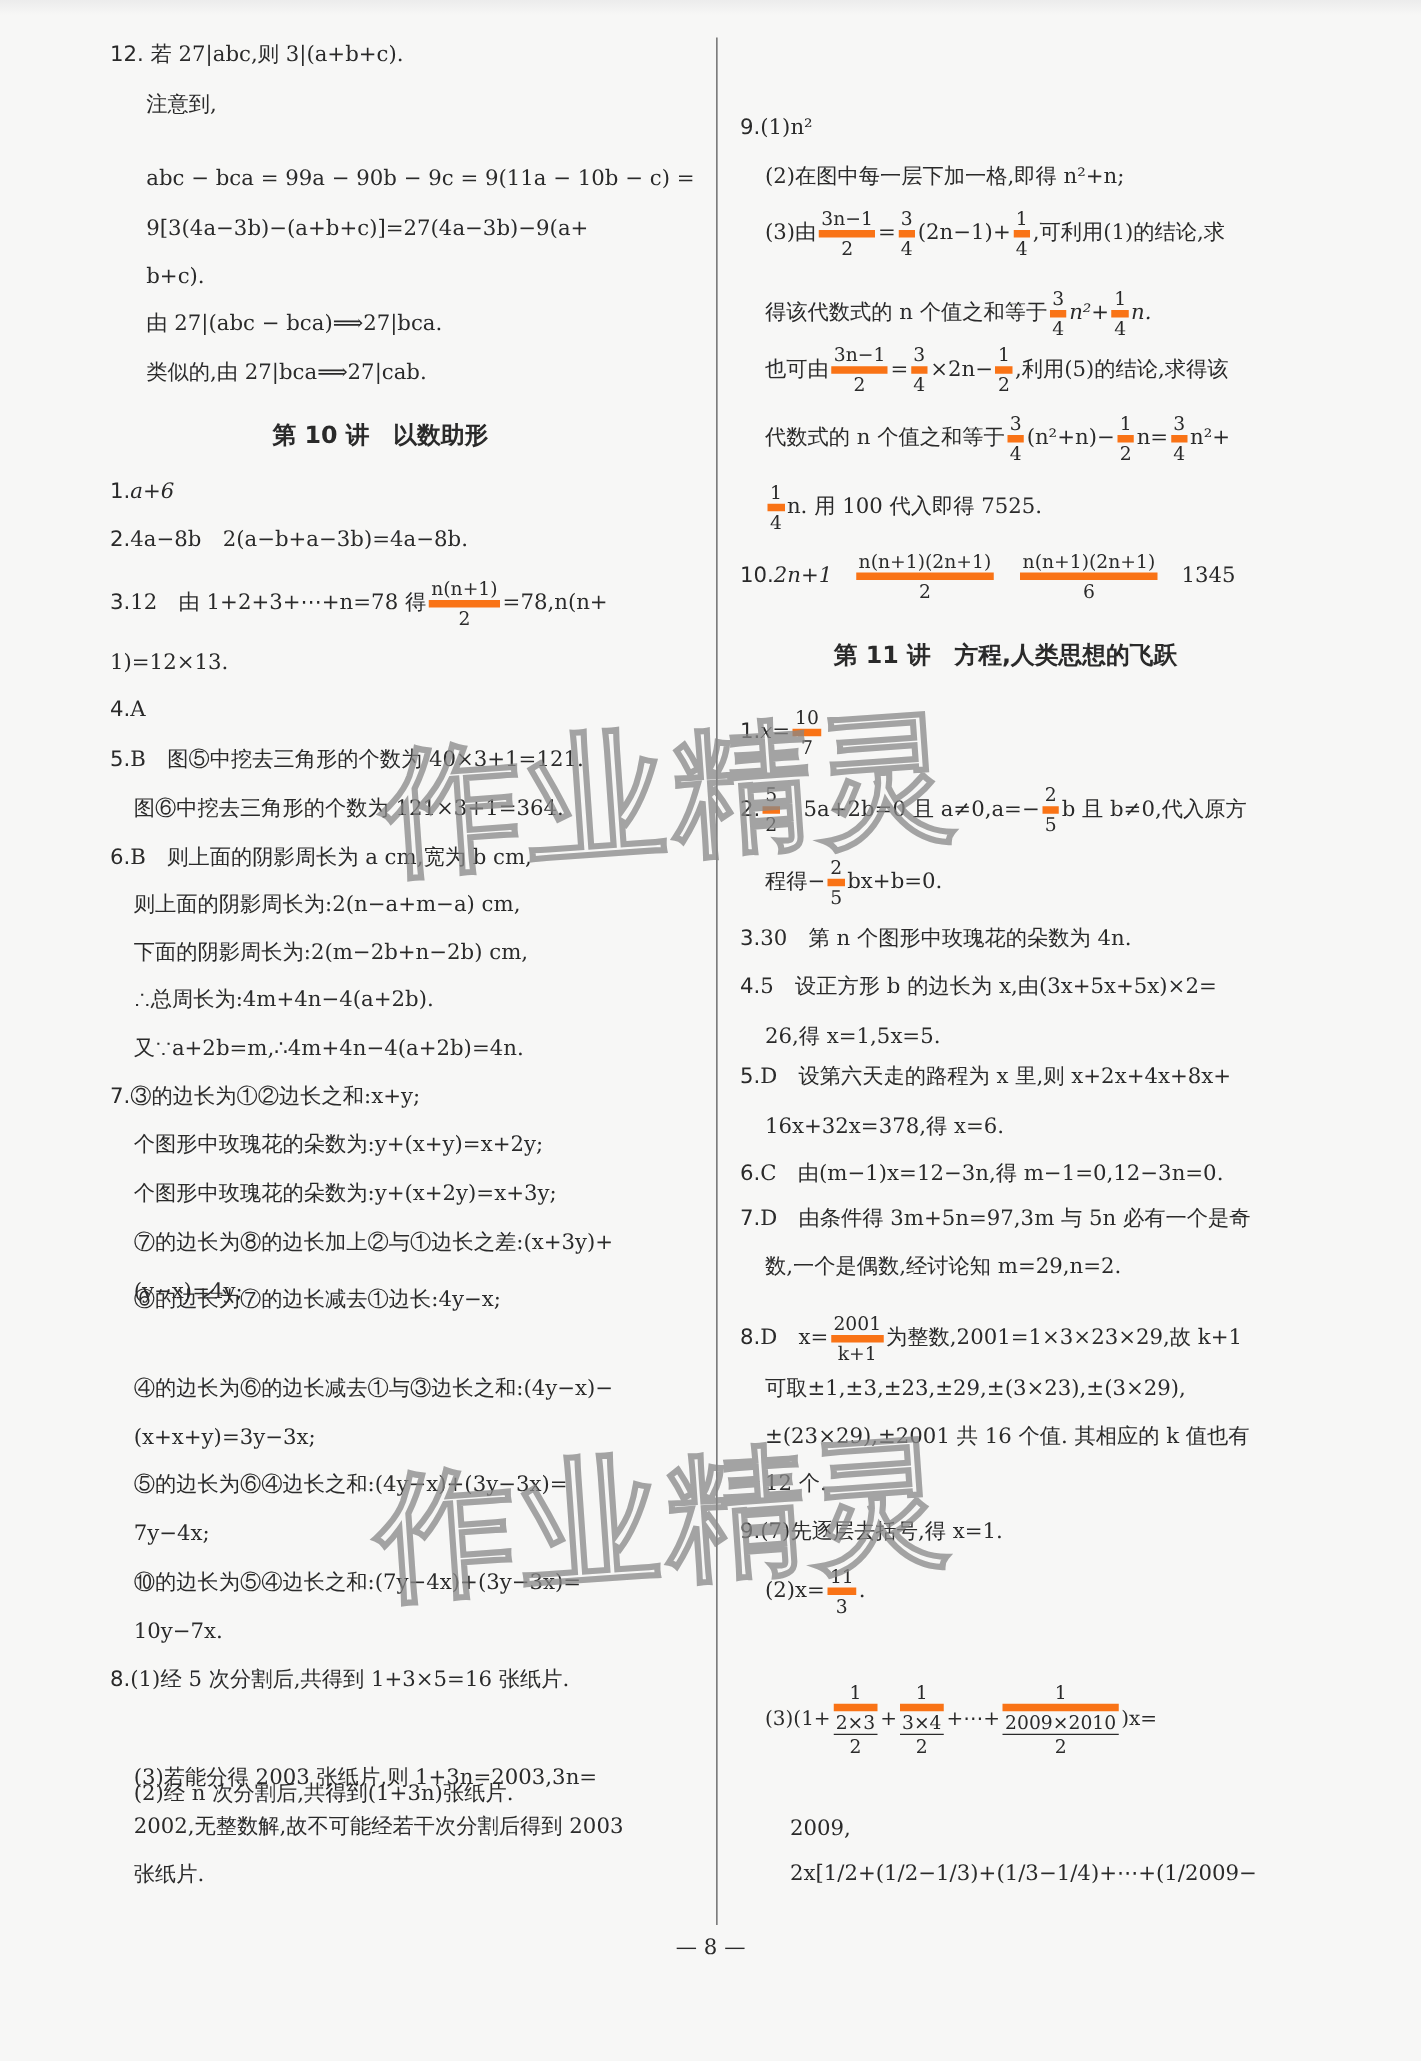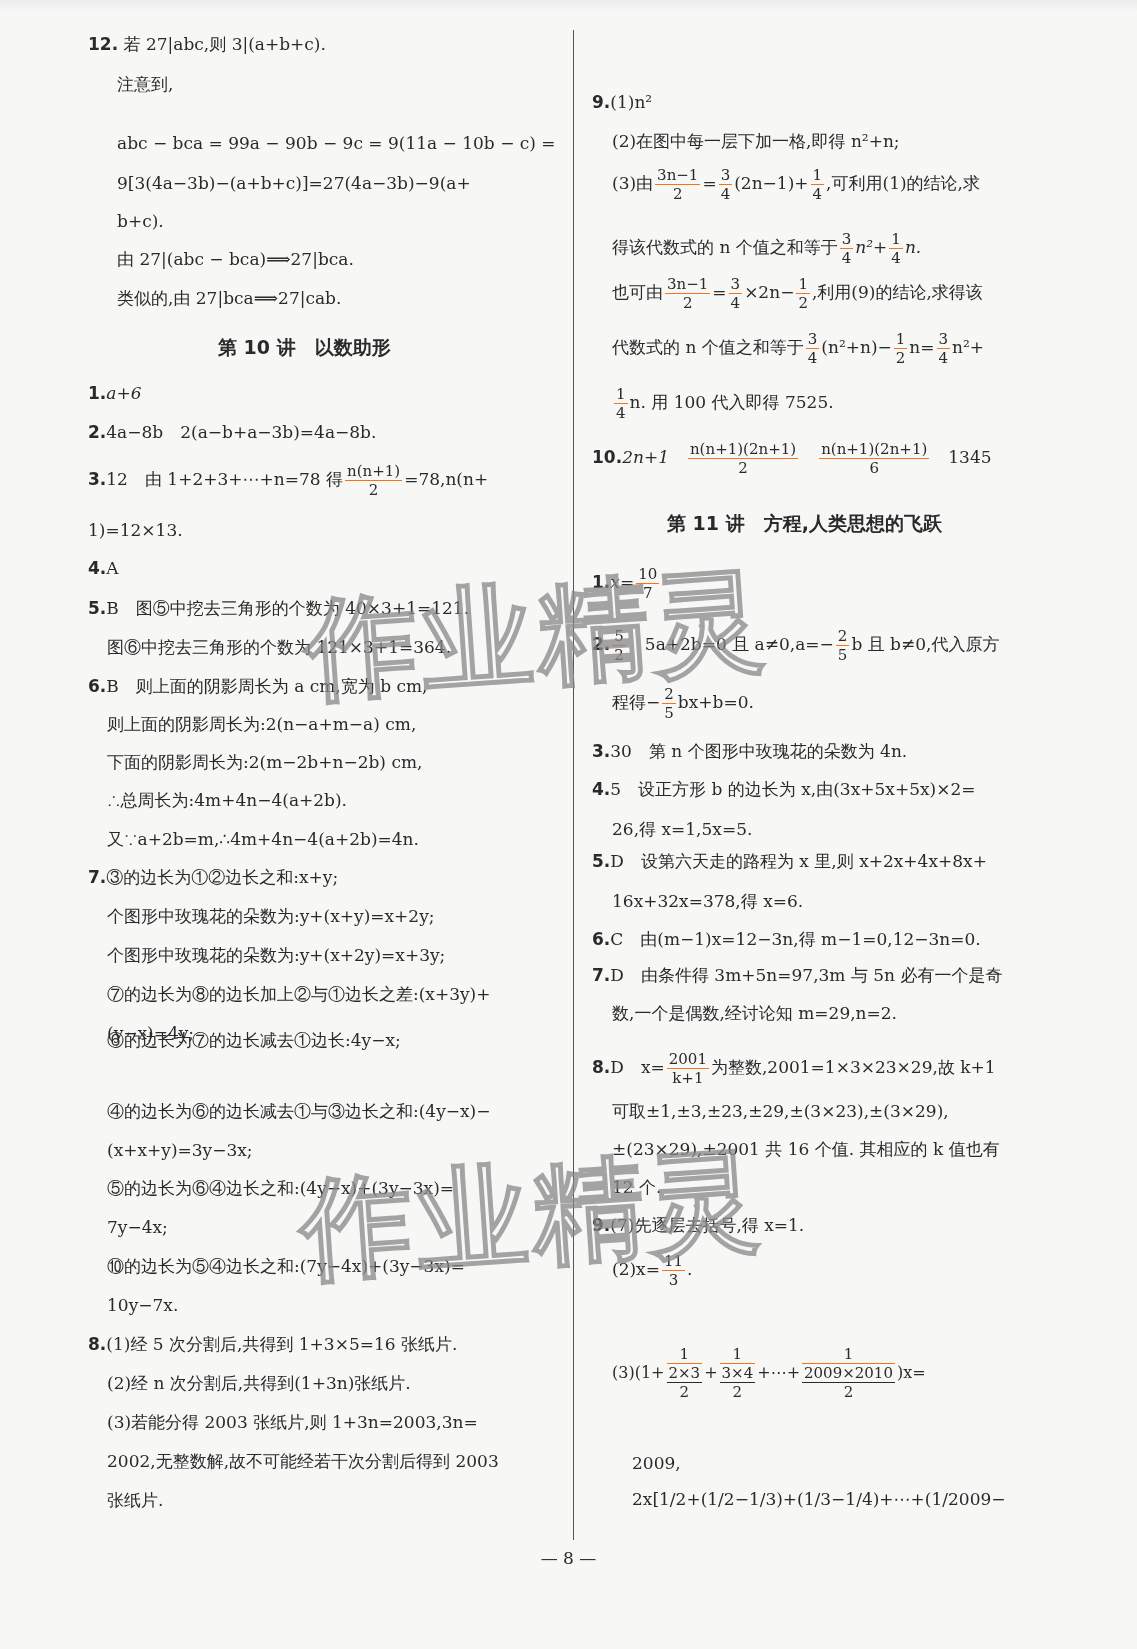--- a/index.html
+++ b/index.html
@@ -8,25 +8,25 @@
     background: #f7f7f6;
     font-family: "DejaVu Serif", "Liberation Serif", serif;
     color: #2a2a2a;
   }
   .page-edge { position: absolute; left: 0; top: 0; width: 1137px; height: 12px; background: linear-gradient(#ececec, #f7f7f6); }
   .col { position: absolute; top: 0; }
   .col-left { left: 88px; width: 470px; }
   .col-right { left: 592px; width: 495px; }
   .divider { position: absolute; left: 573px; top: 30px; width: 1px; height: 1510px; background: #555; }
   .line { position: absolute; white-space: nowrap; font-size: 17px; line-height: 22px; }
-  .num { font-family: "DejaVu Sans", "Liberation Sans", sans-serif; font-weight: bold; text-align: right; }
+  .num { font-family: "DejaVu Sans", "Liberation Sans", sans-serif; font-weight: normal; text-align: right; }
   .i { font-style: italic; }
   .heading { position: absolute; font-family: "DejaVu Sans", "Liberation Sans", sans-serif; font-weight: bold; font-size: 19px; white-space: nowrap; }
   .frac { display: inline-block; vertical-align: middle; text-align: center; margin: 0 2px; font-size: 15px; line-height: 18px; }
-  .frac .top { display: block; border-bottom: 1px solid #f97316; padding: 0 2px; }
+  .frac .top { display: block; border-bottom: 6px solid #f97316; padding: 0 2px; }
   .frac .bot { display: block; padding: 0 2px; }
   .footer { position: absolute; left: 0; width: 1137px; top: 1548px; text-align: center; font-size: 17px; }
   .watermark { position: absolute; font-family: "DejaVu Sans", sans-serif; font-weight: bold; font-size: 112px; color: transparent; -webkit-text-stroke: 1.4px #888; letter-spacing: 4px; transform: rotate(-4deg); opacity: 0.75; pointer-events: none; }
 </style>
 </head>
 <body>
 
 <div class="page-edge"></div>
 <div class="divider"></div>
 
@@ -61,32 +61,32 @@
   <div class="line" style="top:1022px;left:19px">(y−x)=4y;</div>
   <div class="line" style="top:1029px;left:19px">⑥的边长为⑦的边长减去①边长:4y−x;</div>
   <div class="line" style="top:1100px;left:19px">④的边长为⑥的边长减去①与③边长之和:(4y−x)−</div>
   <div class="line" style="top:1139px;left:19px">(x+x+y)=3y−3x;</div>
   <div class="line" style="top:1177px;left:19px">⑤的边长为⑥④边长之和:(4y−x)+(3y−3x)=</div>
   <div class="line" style="top:1216px;left:19px">7y−4x;</div>
   <div class="line" style="top:1255px;left:19px">⑩的边长为⑤④边长之和:(7y−4x)+(3y−3x)=</div>
   <div class="line" style="top:1294px;left:19px">10y−7x.</div>
 
   <div class="line" style="top:1333px;left:0"><span class="num">8.</span><span>(1)经 5 次分割后,共得到 1+3×5=16 张纸片.</span></div>
-  <div class="line" style="top:1372px;left:19px">(2)经 n 次分割后,共得到(1+3n)张纸片.</div>
+  <div class="line" style="top:1424px;left:19px">(2)经 n 次分割后,共得到(1+3n)张纸片.</div>
   <div class="line" style="top:1411px;left:19px">(3)若能分得 2003 张纸片,则 1+3n=2003,3n=</div>
   <div class="line" style="top:1450px;left:19px">2002,无整数解,故不可能经若干次分割后得到 2003</div>
   <div class="line" style="top:1489px;left:19px">张纸片.</div>
 </div>
 
 <div class="col col-right">
   <div class="line" style="top:91px;left:0"><span class="num">9.</span><span>(1)n²</span></div>
   <div class="line" style="top:130px;left:20px">(2)在图中每一层下加一格,即得 n²+n;</div>
   <div class="line" style="top:166px;left:20px"><span>(3)由</span><span class="frac"><span class="top">3n−1</span><span class="bot">2</span></span><span>=</span><span class="frac"><span class="top">3</span><span class="bot">4</span></span><span>(2n−1)+</span><span class="frac"><span class="top">1</span><span class="bot">4</span></span><span>,可利用(1)的结论,求</span></div>
   <div class="line" style="top:230px;left:20px"><span>得该代数式的 n 个值之和等于</span><span class="frac"><span class="top">3</span><span class="bot">4</span></span><span class="i">n²+</span><span class="frac"><span class="top">1</span><span class="bot">4</span></span><span class="i">n.</span></div>
-  <div class="line" style="top:275px;left:20px"><span>也可由</span><span class="frac"><span class="top">3n−1</span><span class="bot">2</span></span>=<span class="frac"><span class="top">3</span><span class="bot">4</span></span><span>×2n−</span><span class="frac"><span class="top">1</span><span class="bot">2</span></span><span>,利用(9)的结论,求得该</span></div>
+  <div class="line" style="top:275px;left:20px"><span>也可由</span><span class="frac"><span class="top">3n−1</span><span class="bot">2</span></span>=<span class="frac"><span class="top">3</span><span class="bot">4</span></span><span>×2n−</span><span class="frac"><span class="top">1</span><span class="bot">2</span></span><span>,利用(5)的结论,求得该</span></div>
   <div class="line" style="top:330px;left:20px"><span>代数式的 n 个值之和等于</span><span class="frac"><span class="top">3</span><span class="bot">4</span></span><span>(n²+n)−</span><span class="frac"><span class="top">1</span><span class="bot">2</span></span><span>n=</span><span class="frac"><span class="top">3</span><span class="bot">4</span></span><span>n²+</span></div>
   <div class="line" style="top:385px;left:20px"><span class="frac"><span class="top">1</span><span class="bot">4</span></span><span>n. 用 100 代入即得 7525.</span></div>
 
   <div class="line" style="top:440px;left:0"><span class="num">10.</span><span class="i">2n+1</span>　<span class="frac"><span class="top">n(n+1)(2n+1)</span><span class="bot">2</span></span>　<span class="frac"><span class="top">n(n+1)(2n+1)</span><span class="bot">6</span></span>　<span>1345</span></div>
 
   <div class="heading" style="top:511px;left:75px">第 11 讲　方程,人类思想的飞跃</div>
 
   <div class="line" style="top:565px;left:0"><span class="num">1.</span><span class="i">x=</span><span class="frac"><span class="top">10</span><span class="bot">7</span></span></div>
   <div class="line" style="top:627px;left:0"><span class="num">2.</span><span class="frac"><span class="top">5</span><span class="bot">2</span></span><span>　5a+2b=0 且 a≠0,a=−</span><span class="frac"><span class="top">2</span><span class="bot">5</span></span><span>b 且 b≠0,代入原方</span></div>
   <div class="line" style="top:685px;left:20px"><span>程得−</span><span class="frac"><span class="top">2</span><span class="bot">5</span></span><span>bx+b=0.</span></div>

